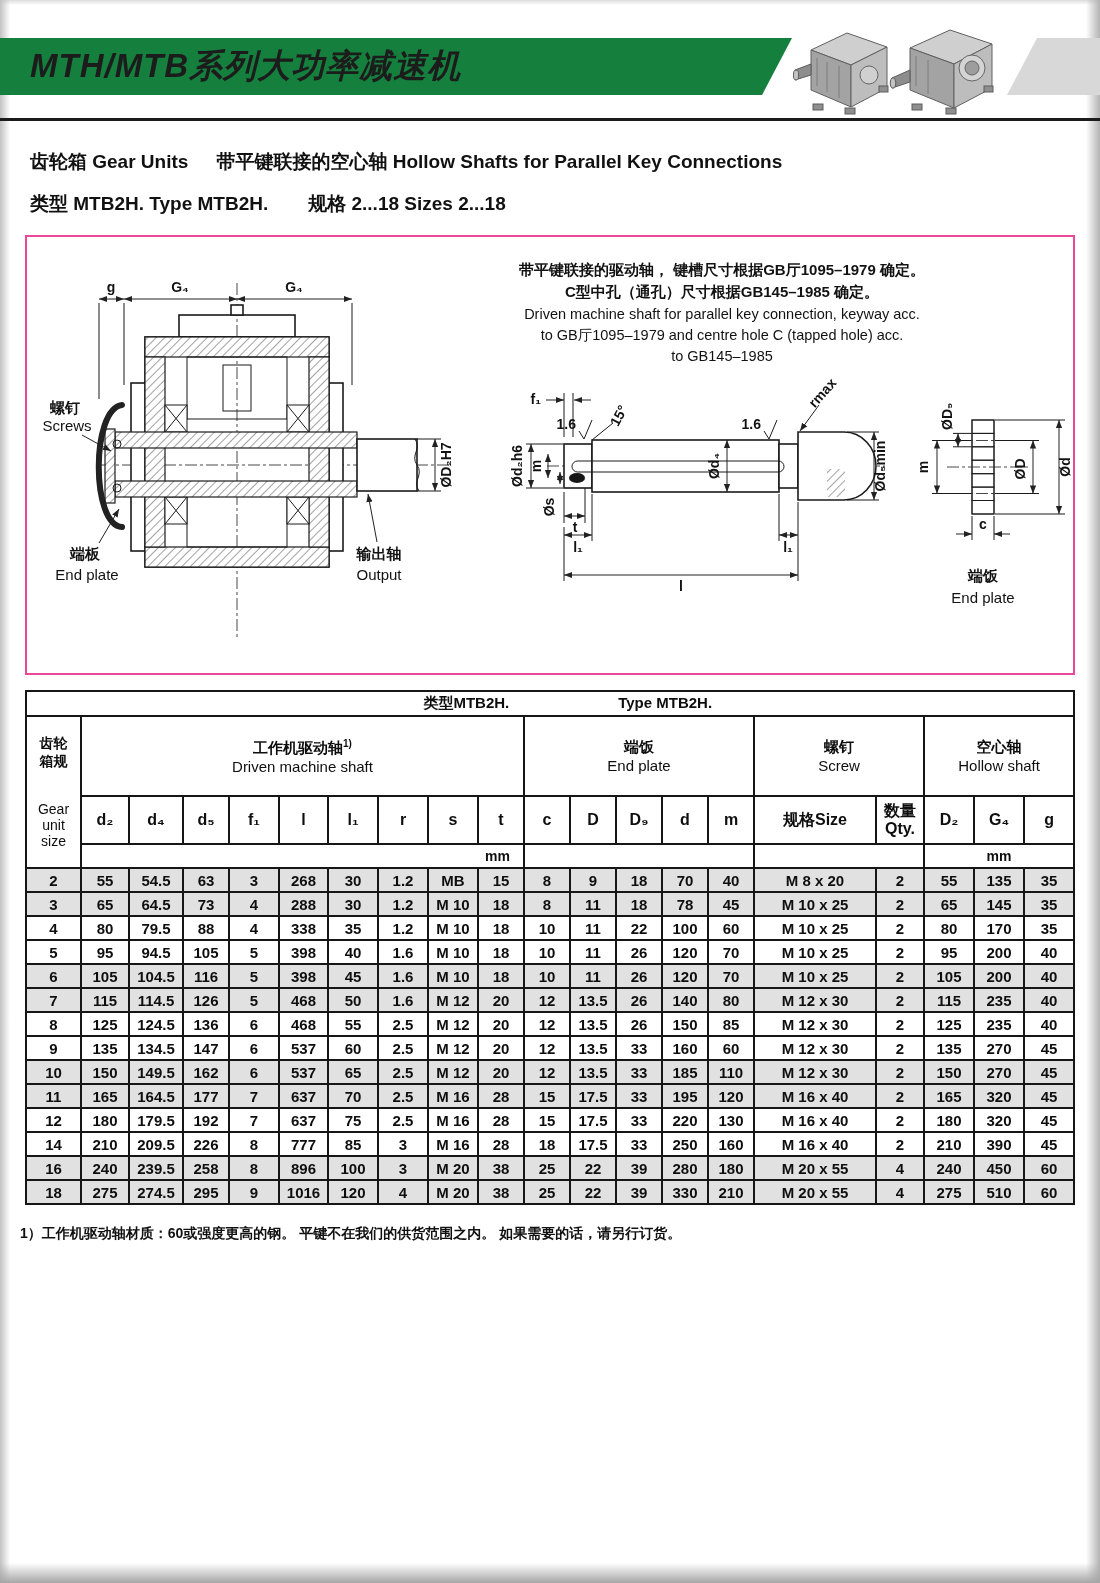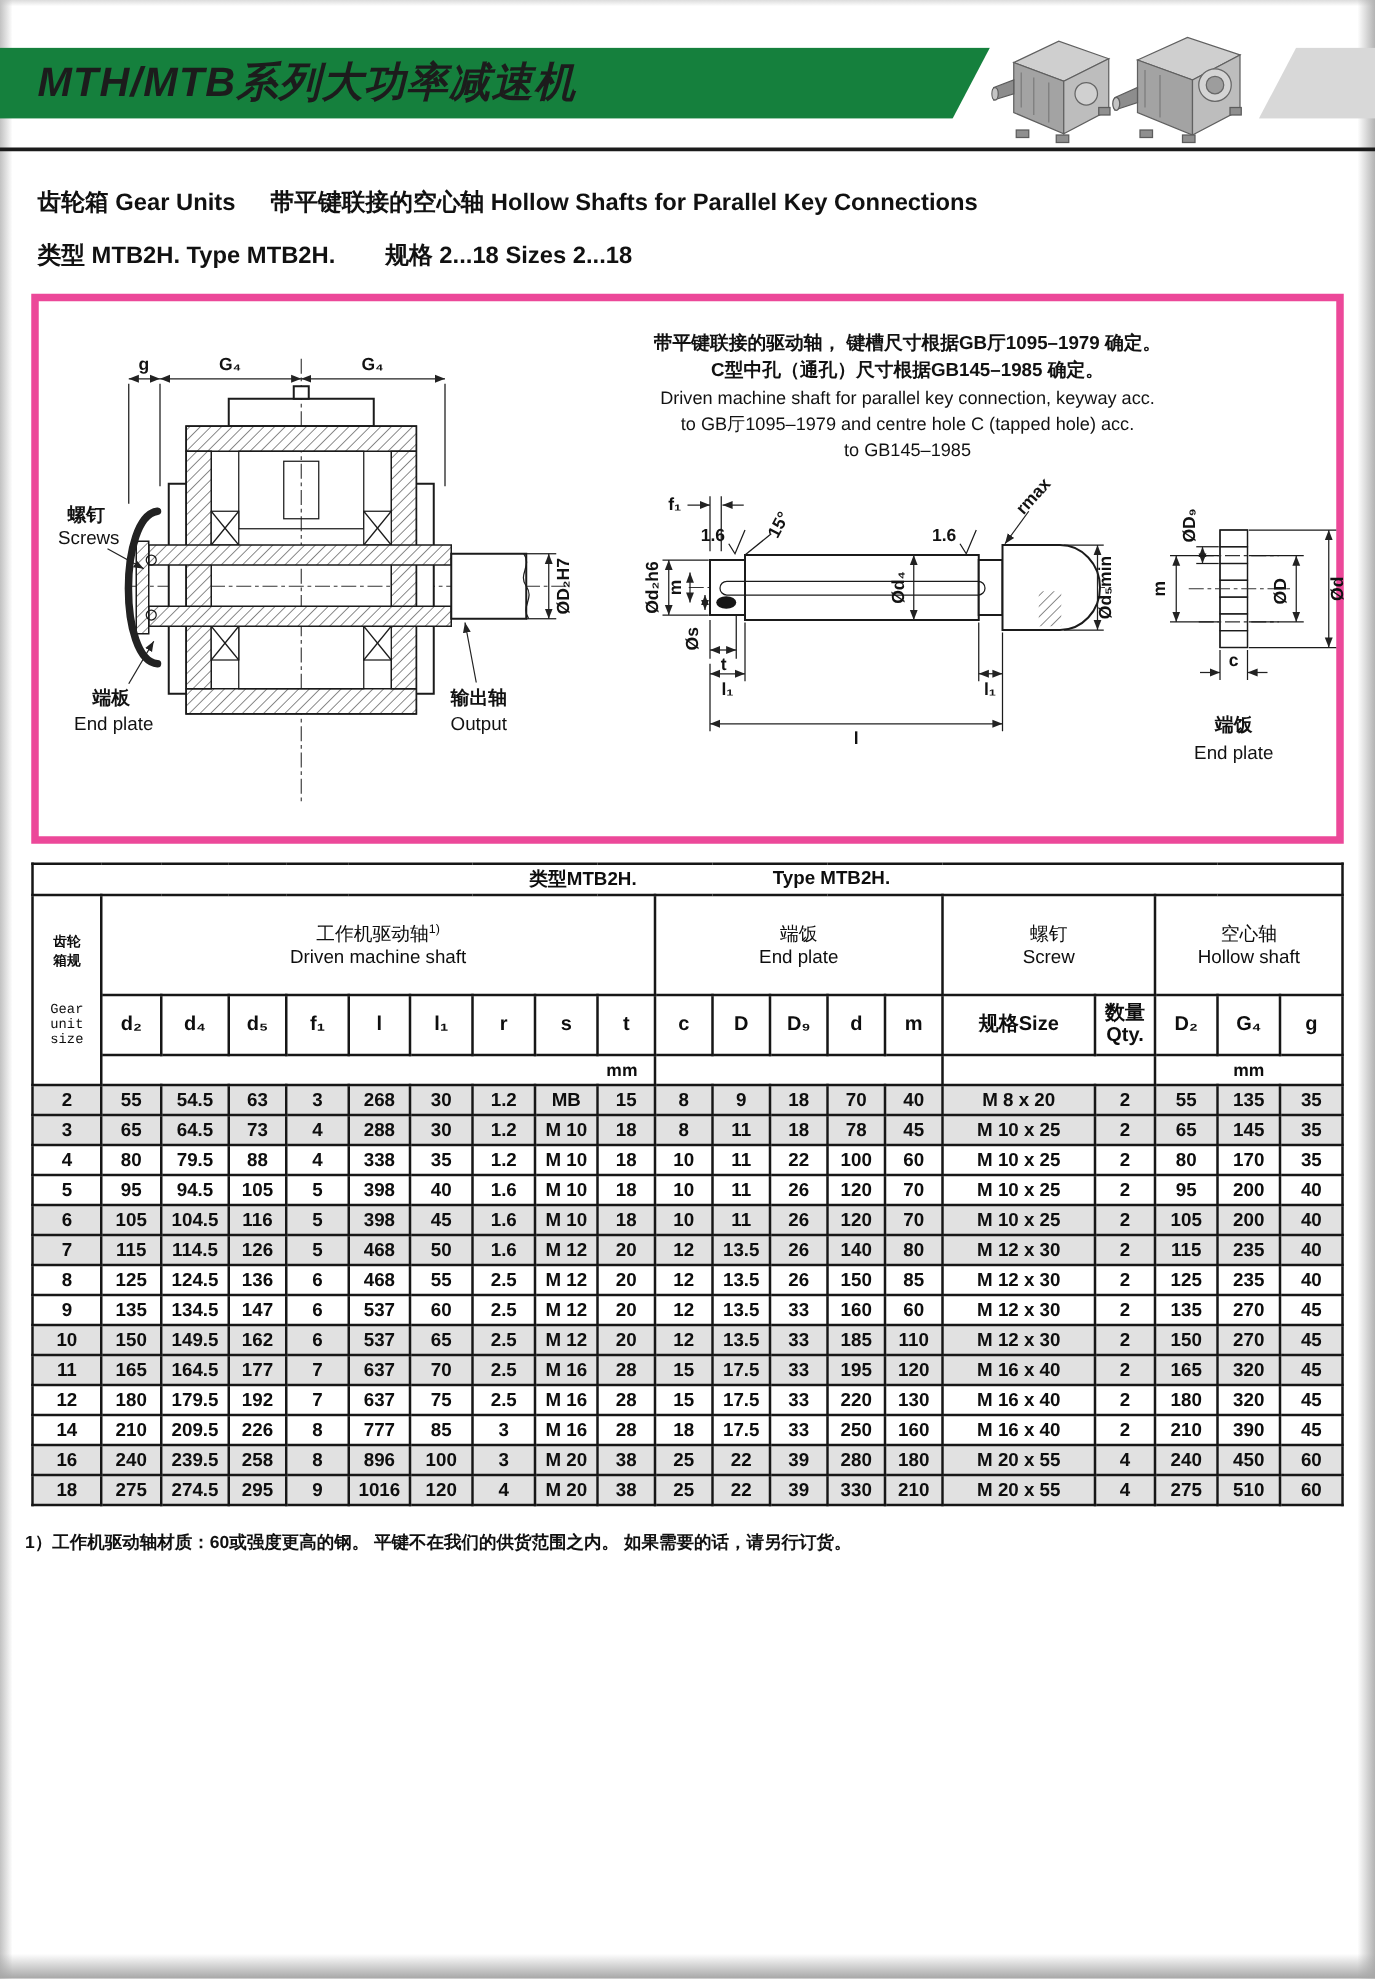--- a/index.html
+++ b/index.html
@@ -18,36 +18,36 @@
           clip-path:polygon(30px 0,100% 0,100% 100%,0 100%);}
   .gear-img{position:absolute;}
   .rule{position:absolute;left:0;top:118px;width:1100px;height:3px;background:#1b1b1b;}
 
   .title-line{position:absolute;left:30px;font-size:19px;font-weight:700;white-space:nowrap;}
   .title1{top:149px;}
   .title2{top:191px;}
   .title-line .gap1{display:inline-block;width:28px;}
   .title-line .gap2{display:inline-block;width:40px;}
 
-  .diagram{position:absolute;left:25px;top:235px;width:1050px;height:440px;border:6px solid #ec4899;box-sizing:border-box;background:#fff;}
+  .diagram{position:absolute;left:25px;top:235px;width:1050px;height:440px;border:2px solid #ec4899;box-sizing:border-box;background:#fff;}
 
   .tablewrap{position:absolute;left:25px;top:690px;}
   table{border-collapse:collapse;table-layout:fixed;width:1048px;}
   td{border:2px solid #161616;text-align:center;vertical-align:middle;padding:0;
      font-size:15px;font-weight:600;color:#0e0e0e;overflow:hidden;}
   tr.r-type td{height:23px;border-bottom:2px solid #161616;}
   .type-cell{position:relative;}
   .type-cell span{position:absolute;top:2px;font-size:15px;font-weight:700;white-space:nowrap;}
   .type-cn{left:42%;transform:translateX(-50%);}
   .type-en{left:61%;transform:translateX(-50%);}
   tr.r-group td{height:78px;}
-  .group-cell .cn{font-size:15px;font-weight:400;}
+  .group-cell .cn{font-size:15px;font-weight:700;}
   .group-cell .en{font-size:15px;font-weight:500;}
   .group-cell sup{font-size:10px;}
-  .gearsize-cell{white-space:pre-line;font-size:11px;font-family:Liberation Mono, monospace;}
+  .gearsize-cell{white-space:pre-line;font-size:14px;}
   .gearsize-cell .cn{font-weight:700;display:block;margin-bottom:14px;}
   .gearsize-cell .en{font-weight:500;display:block;}
   tr.r-cols td{height:46px;font-size:16px;font-weight:600;white-space:pre-line;line-height:1.15;}
   tr.r-mm td{height:20px;font-size:14px;font-weight:600;margin-left:22px;}
   .mm-left{text-align:right;padding-right:13px;}
   tbody tr{height:24px;}
   tbody tr.shaded td{background:#e1e1e1;}
 
   .footnotes{position:absolute;left:20px;top:1220px;font-size:14px;line-height:26px;}
   .fn-cn{font-weight:700;}

